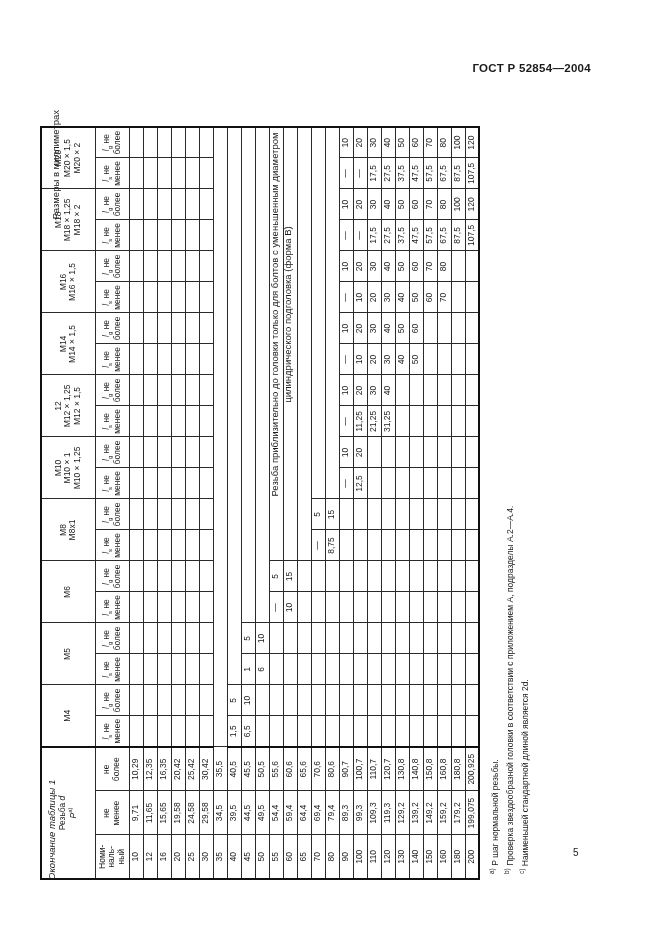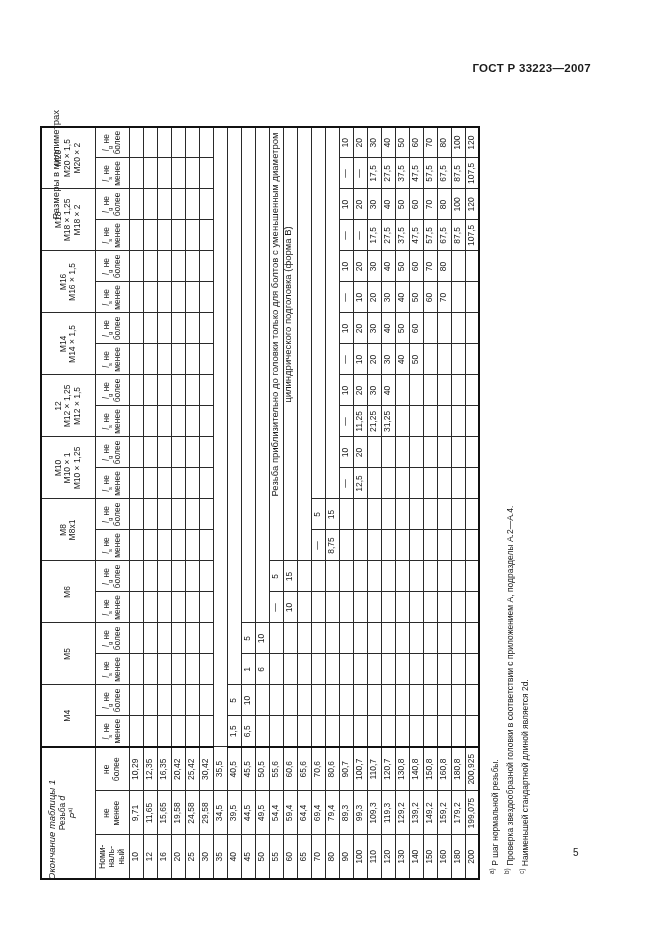--- a/index.html
+++ b/index.html
@@ -42,21 +42,21 @@
   }
   .footnotes { margin-top:7px; font-size:8.5px; line-height:1.55; padding-left:6px; }
   .footnotes sup { font-size:6.5px; }
   sup { font-size:6px; } sub { font-size:6px; }
 </style>
 </head>
 <body>
 
 <div class="page">
 
-  <div class="doc-title">ГОСТ Р 33223—2007</div>
+  <div class="doc-title">ГОСТ Р 52854—2004</div>
 
   <div class="rot-wrap">
     <div class="rot-inner">
 
       <div class="tbl-caption">Окончание таблицы 1</div>
       <div class="units-label">Размеры в миллиметрах</div>
 
       <table class="gost" id="gost-table">
           <colgroup>
             <col style="width: 44px;">

